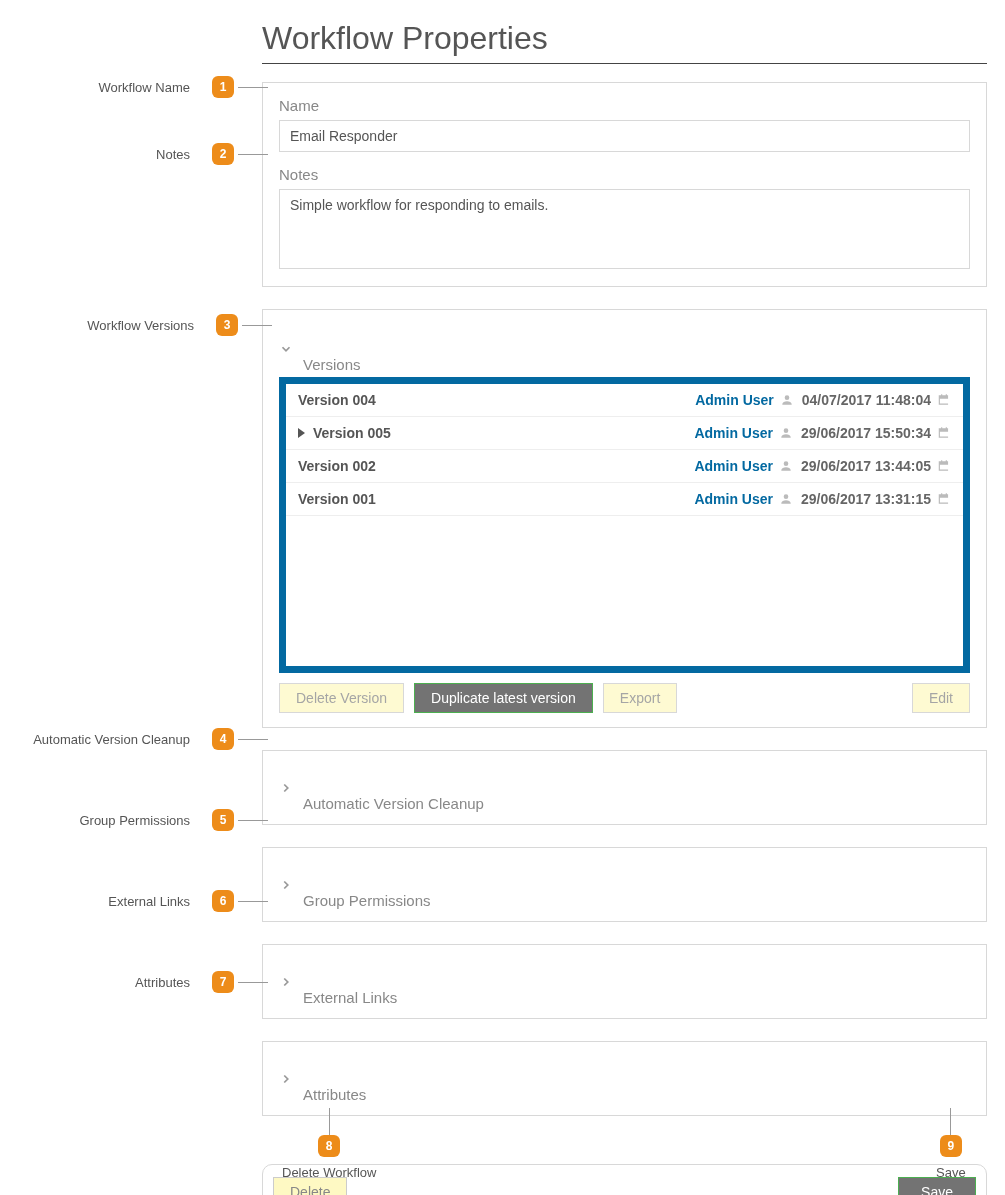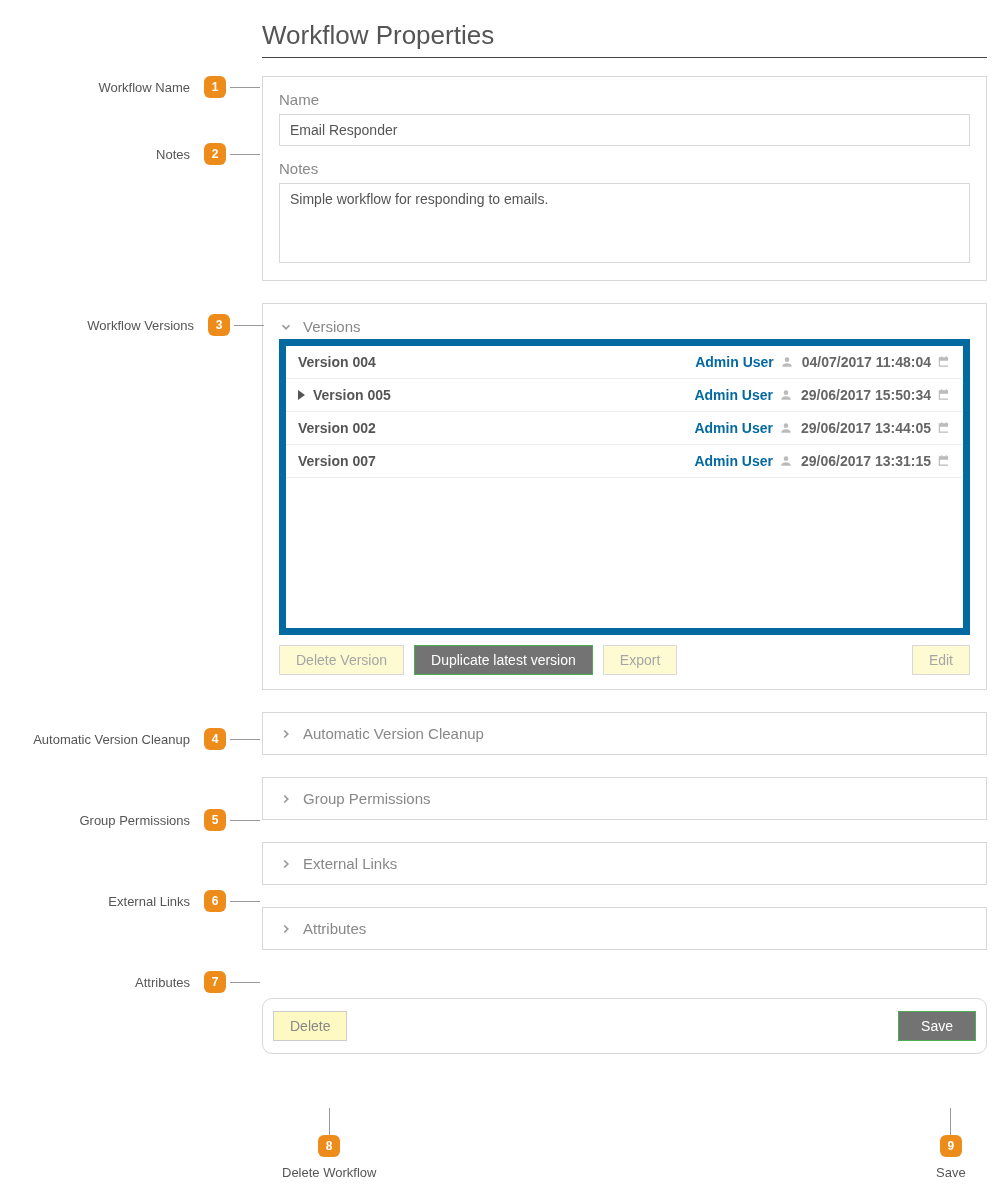--- a/index.html
+++ b/index.html
@@ -1,31 +1,31 @@
 <!DOCTYPE html>
 <html><head>
 <meta charset="utf-8">
 <style>
   * { box-sizing: border-box; margin: 0; padding: 0; }
   body { font-family: "Segoe UI", Arial, sans-serif; font-size: 14px; color: #444; background: #fff; width: 1005px; }
   .container { position: relative; padding: 12px 18px 40px 18px; }
 
-  .page-title { font-size: 26px; font-weight: 300; color: #555; margin-left: 244px; margin-top: 8px; margin-bottom: 6px; }
+  .page-title { font-size: 32px; font-weight: 300; color: #555; margin-left: 244px; margin-top: 8px; margin-bottom: 6px; }
   .title-rule { margin-left: 244px; border: none; border-top: 1px solid #444; margin-bottom: 18px; }
 
   .panel { margin-left: 244px; border: 1px solid #d8d8d8; background: #fff; padding: 14px 16px; margin-bottom: 22px; position: relative; }
   .panel.small-pad { padding: 12px 16px; }
   .panel.footer-panel { padding: 12px 10px; }
 
   .field-label { font-size: 15px; color: #888; margin-bottom: 6px; }
   .text-input { width: 100%; border: 1px solid #d8d8d8; padding: 7px 10px; font-size: 14px; color: #555; font-family: inherit; }
   .textarea { width: 100%; border: 1px solid #d8d8d8; padding: 7px 10px; font-size: 14px; color: #555; font-family: inherit; resize: none; height: 80px; }
 
   .section-header { display: flex; align-items: center; gap: 10px; cursor: pointer; }
-  .section-title { font-size: 15px; color: #888; }
+  .section-title { font-size: 15px; color: #888; margin-top: 32px; }
 
   .chevron { width: 14px; height: 14px; display: inline-flex; align-items: center; justify-content: center; }
   .chevron svg { width: 14px; height: 14px; }
 
   .versions-table { margin-top: 4px; border: 7px solid #0369a1; font-weight: bold; }
   .version-row { display: flex; align-items: center; padding: 8px 12px; border-bottom: 1px solid #eee; font-size: 14px; color: #555; cursor: pointer; }
   .vname { flex: 1; display: flex; align-items: center; gap: 8px; }
   .current-marker { width: 0; height: 0; border-left: 7px solid #555; border-top: 5px solid transparent; border-bottom: 5px solid transparent; }
   .vuser { color: #0369a1; margin-right: 6px; }
   .vdate { color: #666; margin: 0 6px 0 8px; }
@@ -35,21 +35,21 @@
   .versions-actions { display: flex; gap: 10px; margin-top: 10px; align-items: center; }
   .btn { border: 1px solid #ccc; background: #fef9c3; color: #888; padding: 6px 16px; font-size: 14px; cursor: pointer; font-family: inherit; }
   .btn-green { background: #737373; color: #fff; border-color: #4caf50; }
   .btn-disabled { opacity: 0.75; }
   .spacer { flex: 1; }
 
   .footer-actions { display: flex; align-items: center; }
 
   
   .callout { position: absolute; display: flex; align-items: center; }
-  .callout-label { font-size: 13px; color: #555; text-align: right; margin-right: 14px; white-space: nowrap; }
+  .callout-label { font-size: 13px; color: #555; text-align: right; margin-right: 22px; white-space: nowrap; }
   .badge { width: 22px; height: 22px; border-radius: 6px; background: #ed8c1a; color: #fff; font-size: 12px; font-weight: bold; display: flex; align-items: center; justify-content: center; }
   .connector { width: 30px; height: 1px; background: #999; margin-left: 4px; }
 
   
   .vcallout { position: absolute; display: flex; flex-direction: column; align-items: center; }
   .vline { width: 1px; height: 30px; background: #999; }
   .vlabel { font-size: 13px; color: #555; margin-top: 8px; white-space: nowrap; }
 </style>
 </head>
 <body>
@@ -112,21 +112,21 @@
         <svg class="mini-icon" viewBox="0 0 24 24">
             <path d="M12 12a4 4 0 100-8 4 4 0 000 8zm0 2c-4 0-8 2-8 5v1h16v-1c0-3-4-5-8-5z"></path>
           </svg>
         <span class="vdate">29/06/2017 13:44:05</span>
         <svg class="mini-icon" viewBox="0 0 24 24">
             <path d="M5 4h2V2h2v2h6V2h2v2h2v16H3V4h2zm0 6v8h14v-8H5z"></path>
           </svg>
       </div>
       <div class="version-row" style="border-bottom:1px solid #eee;">
         <div class="vname">
-            <span>Version 007</span>
+            <span>Version 001</span>
           </div>
         <span class="vuser">Admin User</span>
         <svg class="mini-icon" viewBox="0 0 24 24">
             <path d="M12 12a4 4 0 100-8 4 4 0 000 8zm0 2c-4 0-8 2-8 5v1h16v-1c0-3-4-5-8-5z"></path>
           </svg>
         <span class="vdate">29/06/2017 13:31:15</span>
         <svg class="mini-icon" viewBox="0 0 24 24">
             <path d="M5 4h2V2h2v2h6V2h2v2h2v16H3V4h2zm0 6v8h14v-8H5z"></path>
           </svg>
       </div>

